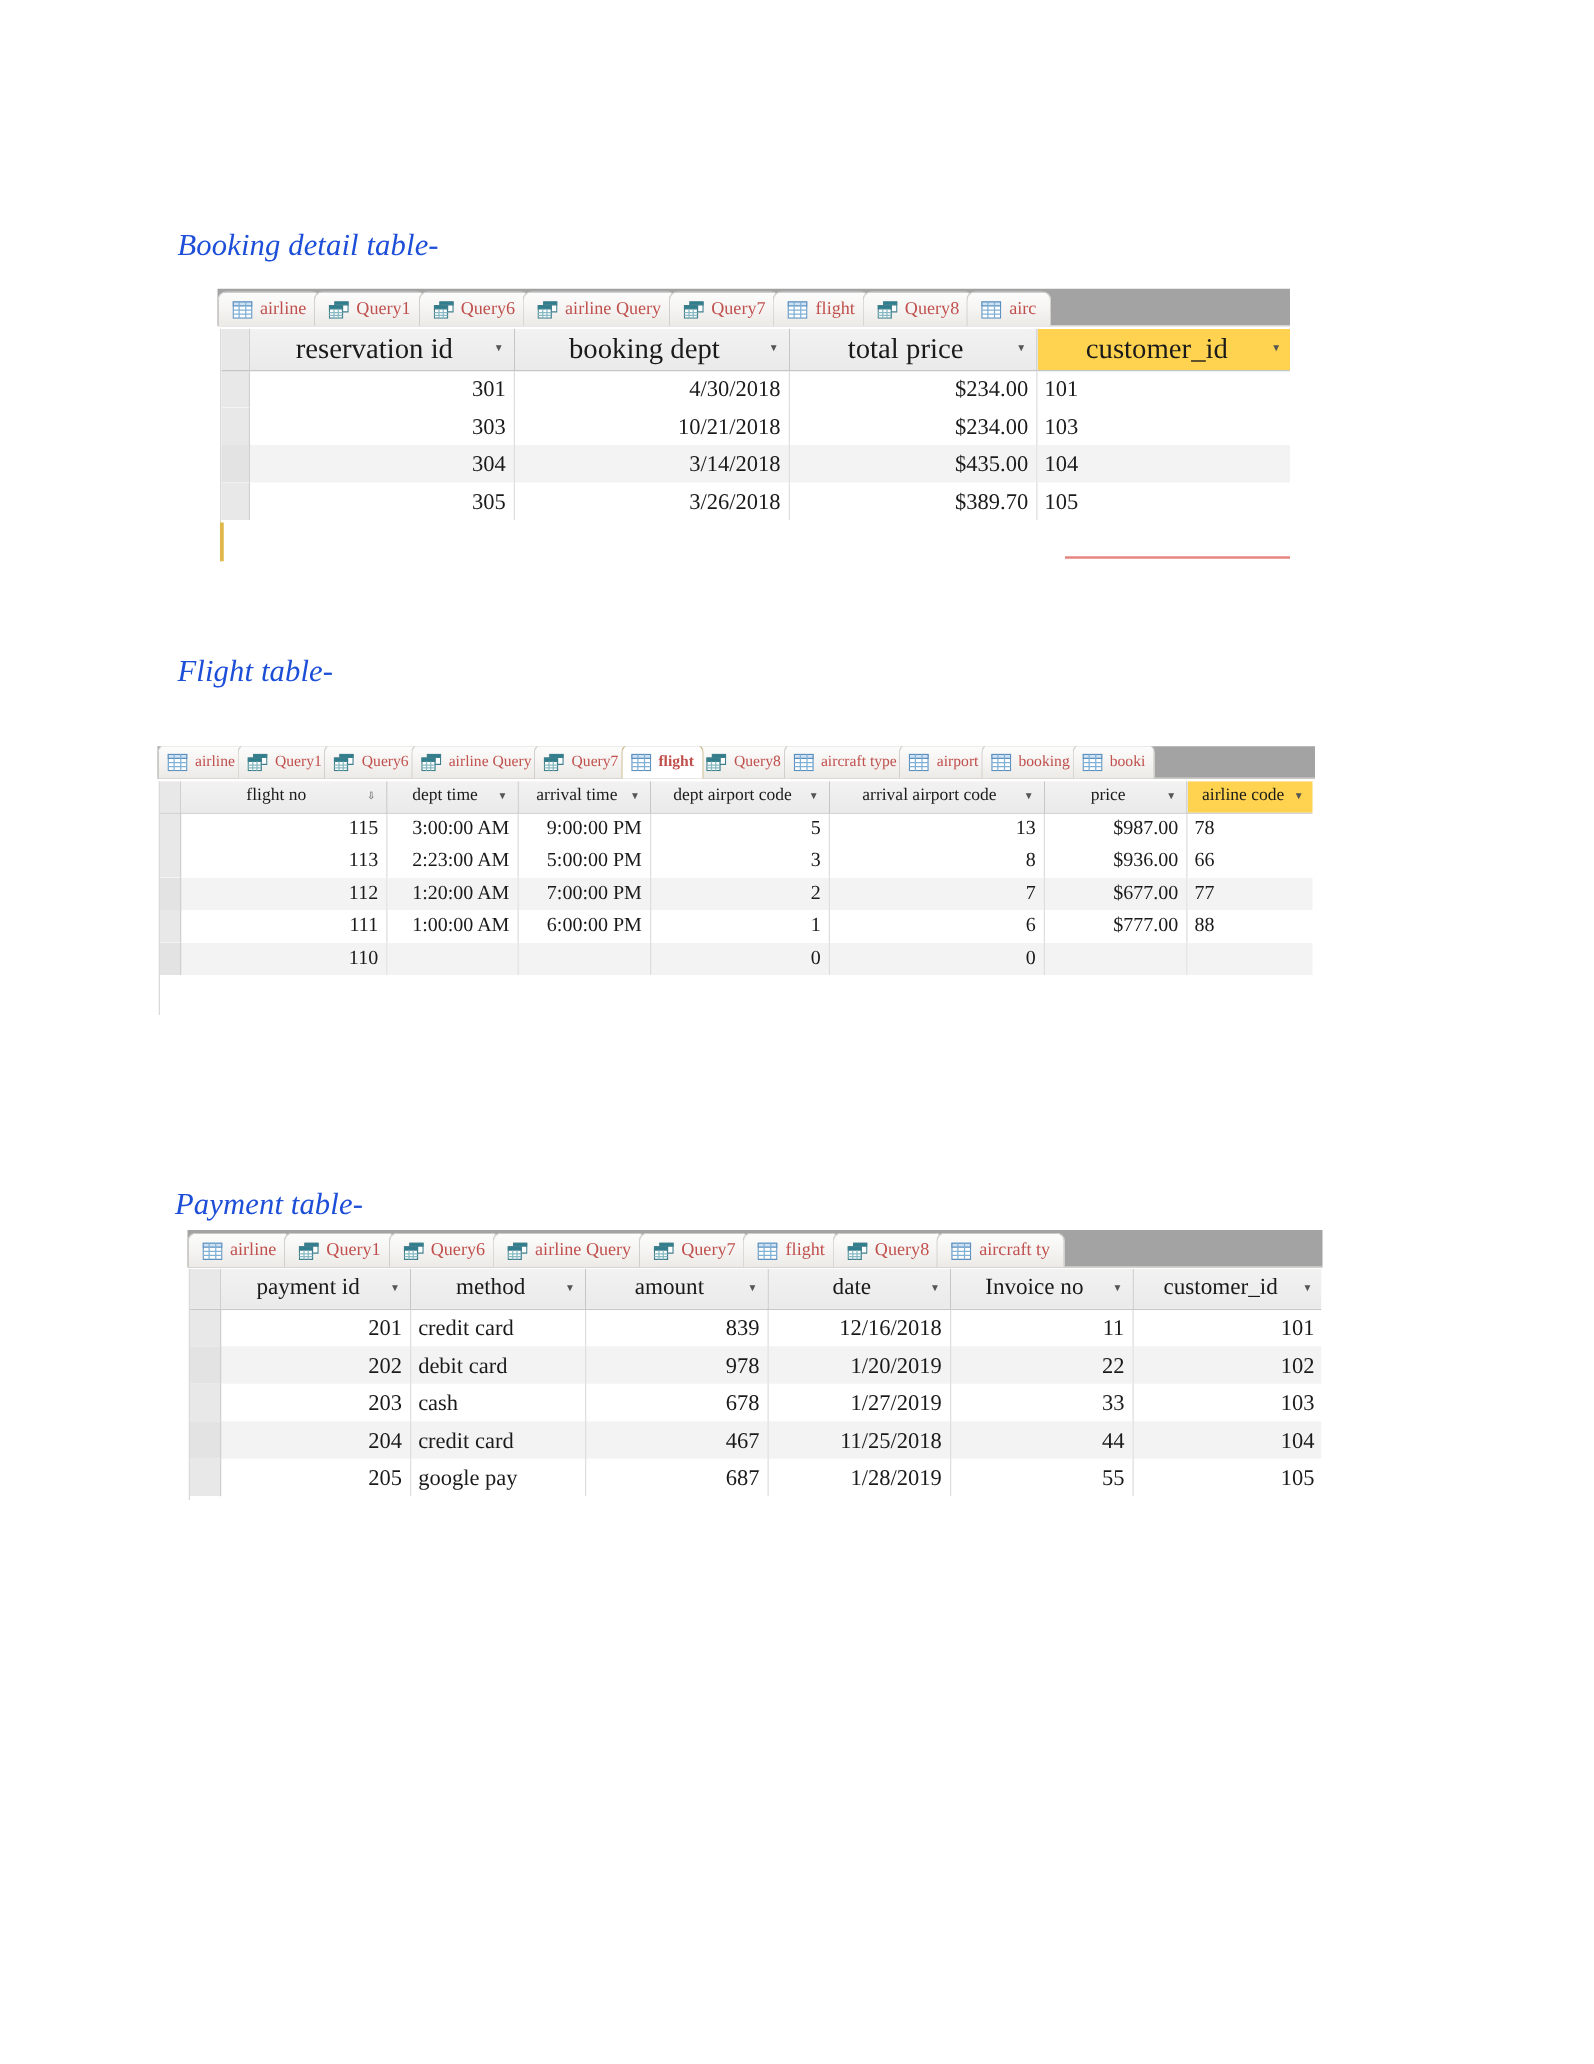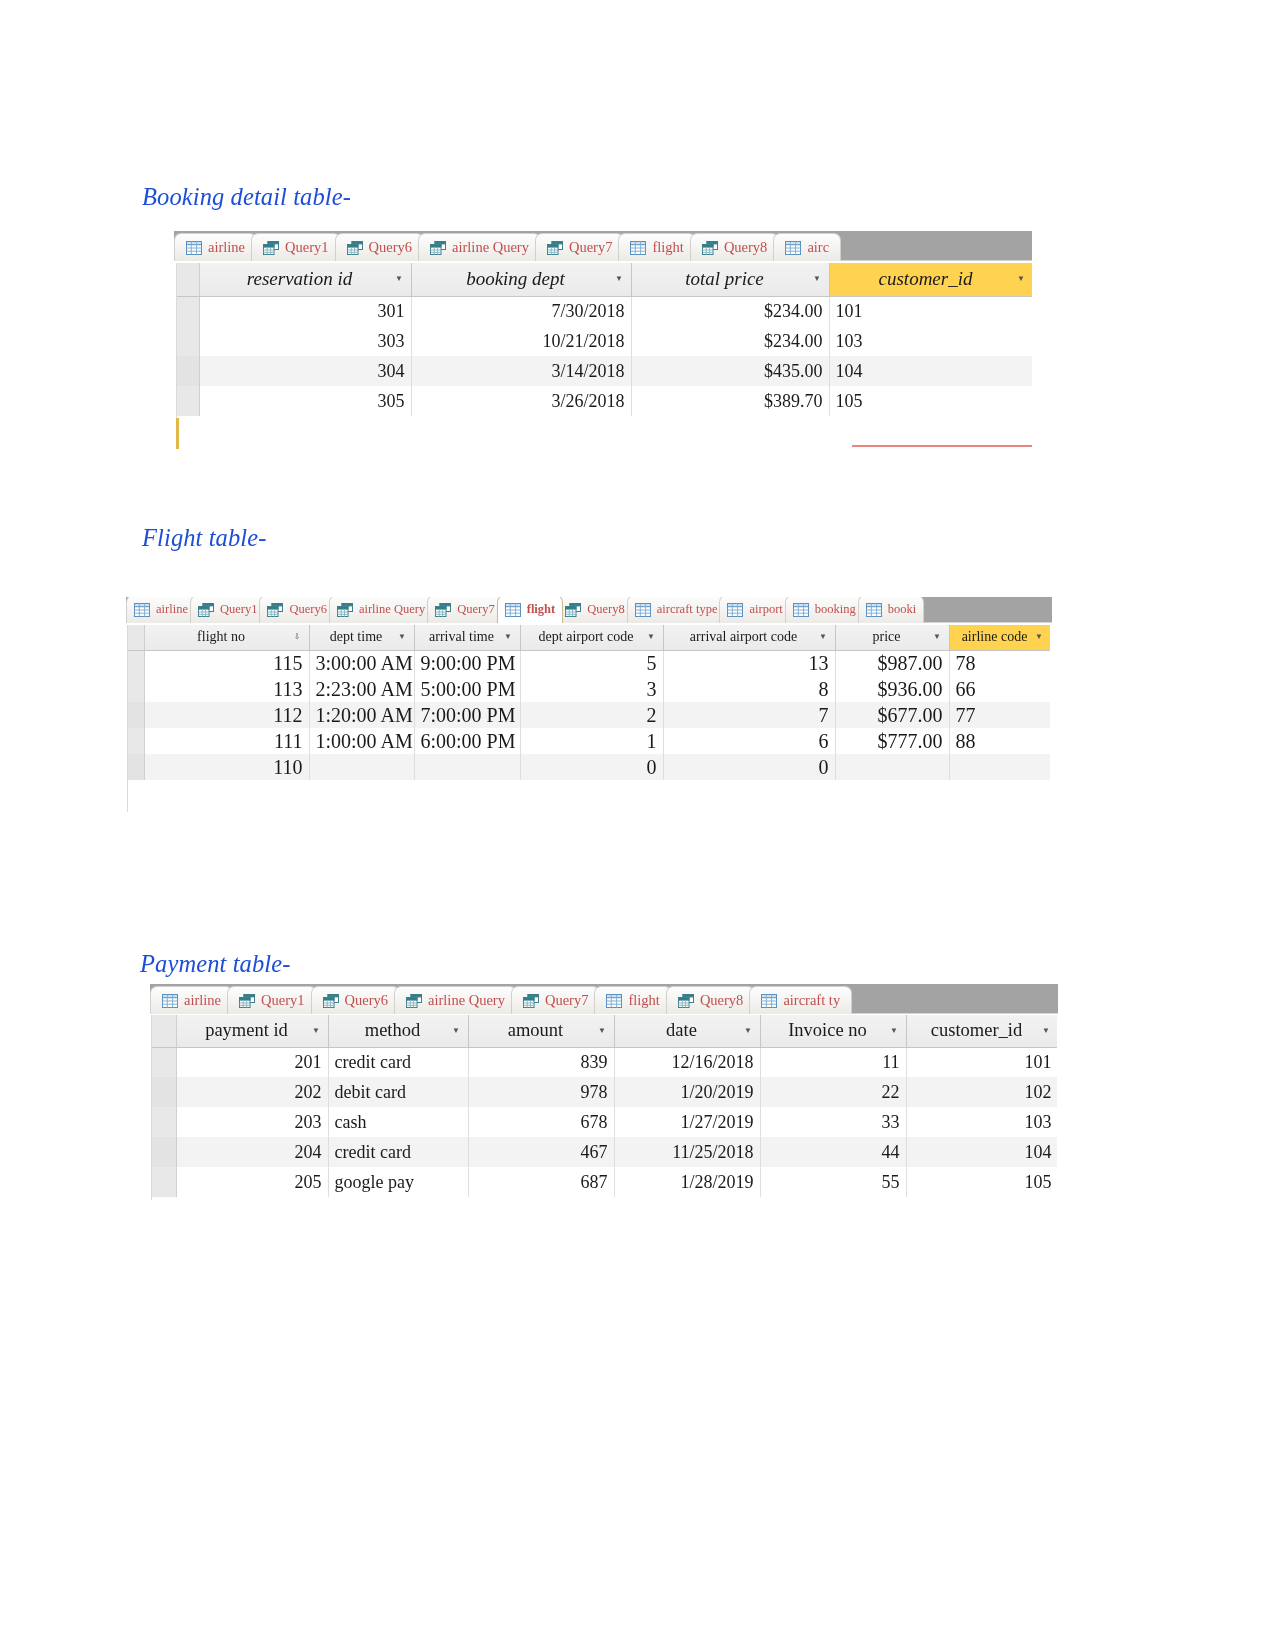--- a/index.html
+++ b/index.html
@@ -140,25 +140,25 @@
     background: #e8e8e8;
     border-right: 1px solid #cfcfcf;
     padding: 0;
   }
   table.grid tr.alt td.rowsel { background: #e3e3e3; }
 
   
   #sheet-booking table.grid th { height: 33px; font-size: 19px; }
   #sheet-booking table.grid td { height: 30px; font-size: 18px; }
   #sheet-booking .rowsel { width: 22px; }
-  #sheet-booking table.grid th .htext { font-size: 19px; font-style: italic; }
+  #sheet-booking table.grid th .htext { font-size: 23px; }
 
   
   #sheet-flight table.grid th { height: 25px; font-size: 14px; }
-  #sheet-flight table.grid td { height: 26px; font-size: 20px; }
+  #sheet-flight table.grid td { height: 26px; font-size: 16px; }
   #sheet-flight .rowsel { width: 16px; }
 
   
   #sheet-payment table.grid th { height: 32px; font-size: 18.5px; }
   #sheet-payment table.grid td { height: 30px; font-size: 18px; }
   #sheet-payment .rowsel { width: 24px; }
   .redline {
     position: absolute;
     height: 2px;
     background: #e8857f;
@@ -330,21 +330,21 @@
                 <span class="htext">customer_id</span>
                 <span class="caret">▼</span>
               </div>
             </th>
           </tr>
         </thead>
         <tbody>
           <tr>
             <td class="rowsel"></td>
             <td class="num">301</td>
-            <td class="num">7/30/2018</td>
+            <td class="num">4/30/2018</td>
             <td class="num">$234.00</td>
             <td class="txt">101</td>
           </tr>
           <tr>
             <td class="rowsel"></td>
             <td class="num">303</td>
             <td class="num">10/21/2018</td>
             <td class="num">$234.00</td>
             <td class="txt">103</td>
           </tr>

